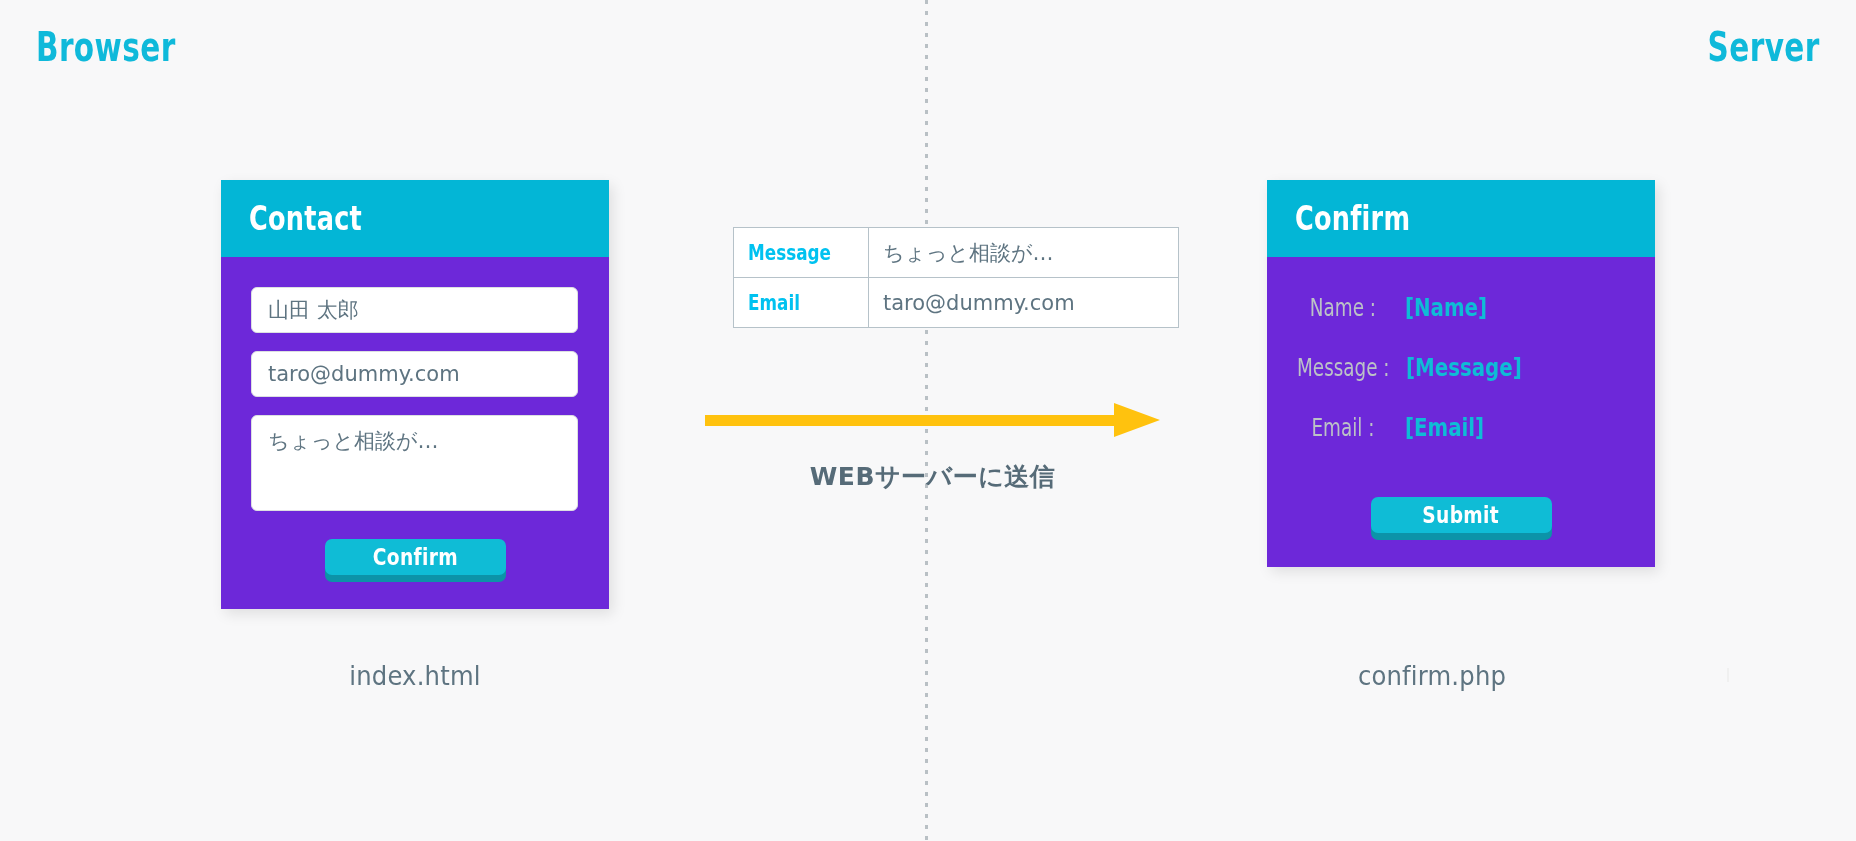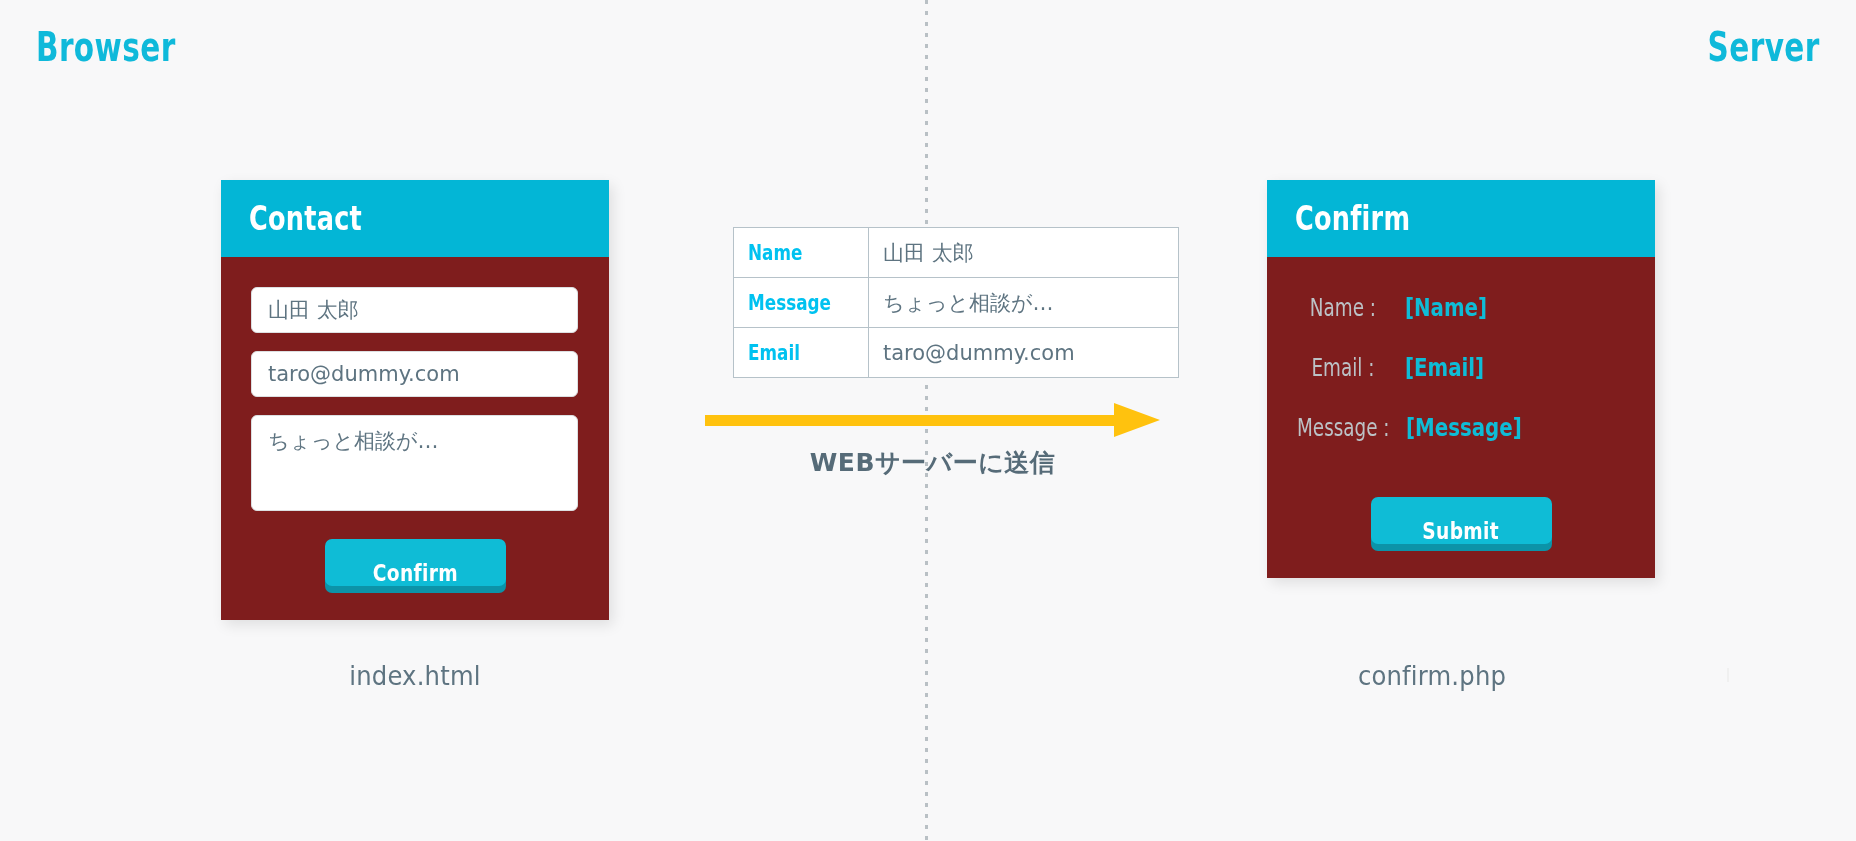--- a/index.html
+++ b/index.html
@@ -39,21 +39,21 @@
     transform: scaleX(0.82);
     white-space: nowrap;
   }
   .zone-title.left  { left: 36px;  transform-origin: left center; }
   .zone-title.right { right: 36px; transform-origin: right center; }
 
   
   .card {
     position: absolute;
     width: 388px;
-    background: #7f1d1d;
+    background: #6d28d9;
     box-shadow: 4px 5px 13px rgba(0,0,0,0.10);
   }
   .card.left  { left: 221px;  top: 180px; }
   .card.right { left: 1267px; top: 180px; }
 
   .card-header {
     height: 77px;
     background: #03b6d6;
     display: flex;
     align-items: center;
@@ -100,25 +100,25 @@
 
   
   .btn-wrap {
     display: flex;
     justify-content: center;
     padding-top: 4px;
   }
   .btn3d {
     position: relative;
     width: 181px;
-    height: 47px;
+    height: 36px;
     border-radius: 7px;
     background: #0fbcd6;
     display: flex;
-    align-items: flex-end;
+    align-items: center;
     justify-content: center;
     cursor: pointer;
     box-shadow: 0 7px 0 0 #0c93a8;
   }
   .btn3d-label {
     font-family: "DejaVu Sans Condensed", "Liberation Sans Narrow", "Liberation Sans", sans-serif;
     font-size: 23px;
     font-weight: 700;
     color: #ffffff;
     letter-spacing: 0.4px;
@@ -211,21 +211,21 @@
     top: 0;
     width: 0;
     height: 0;
     border-top: 17px solid transparent;
     border-bottom: 17px solid transparent;
     border-left: 46px solid #ffc20e;
   }
   .arrow-caption {
     position: absolute;
     left: 705px;
-    top: 446px;
+    top: 460px;
     width: 455px;
     text-align: center;
     font-family: "DejaVu Sans", "Liberation Sans", sans-serif;
     font-size: 25px;
     font-weight: 700;
     color: #566b78;
     letter-spacing: 0.5px;
   }
 
   
@@ -277,28 +277,20 @@
       </div>
     </div>
 
   </div>
 </div>
 
 <div class="file-caption left">index.html</div>
 
 <table class="data-table">
   <tbody>
-    <tr>
-      <td class="key-cell">
-        <span class="dt-key">Name</span>
-      </td>
-      <td class="val-cell">
-        <span class="dt-val">山田 太郎</span>
-      </td>
-    </tr>
     <tr>
       <td class="key-cell">
         <span class="dt-key">Message</span>
       </td>
       <td class="val-cell">
         <span class="dt-val">ちょっと相談が…</span>
       </td>
     </tr>
     <tr>
       <td class="key-cell">
@@ -323,27 +315,27 @@
   </div>
   <div class="card-body">
     <div class="confirm-rows">
 
       <div class="confirm-row">
         <span class="confirm-label">Name :</span>
         <span class="confirm-value">[Name]</span>
       </div>
 
       <div class="confirm-row">
+        <span class="confirm-label">Message :</span>
+        <span class="confirm-value">[Message]</span>
+      </div>
+
+      <div class="confirm-row">
         <span class="confirm-label">Email :</span>
         <span class="confirm-value">[Email]</span>
-      </div>
-
-      <div class="confirm-row">
-        <span class="confirm-label">Message :</span>
-        <span class="confirm-value">[Message]</span>
       </div>
 
       <div class="btn-wrap">
         <div class="btn3d">
           <span class="btn3d-label">Submit</span>
         </div>
       </div>
 
     </div>
   </div>

